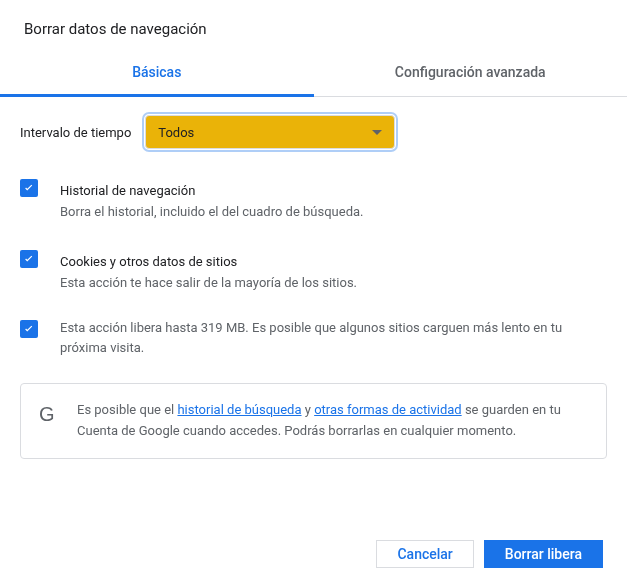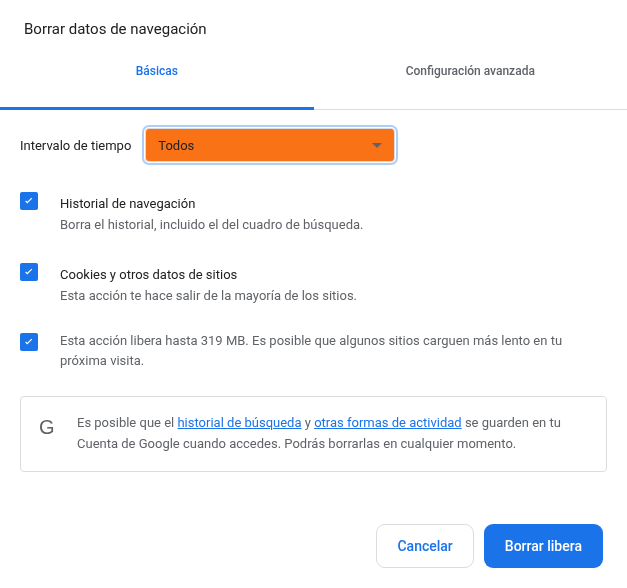--- a/index.html
+++ b/index.html
@@ -25,22 +25,22 @@
   padding: 20px 24px 14px 24px;
   font-weight: 400;
 }
 .tabs {
   display: flex;
   border-bottom: 1px solid #dadce0;
 }
 .tab {
   flex: 1;
   text-align: center;
-  padding: 12px 0 31px 0;
-  font-size: 12px;
+  padding: 12px 0 16px 0;
+  font-size: 14px;
   color: #5f6368;
   cursor: pointer;
   position: relative;
   font-weight: 500;
 }
 .tab.active {
   color: #1a73e8;
 }
 .tab.active::after {
   content: "";
@@ -70,21 +70,21 @@
   width: 250px;
 }
 .select {
   width: 100%;
   height: 34px;
   border: 1px solid #dadce0;
   border-radius: 4px;
   padding: 0 12px;
   font-size: 13px;
   color: #202124;
-  background: #f97316;
+  background: #eab308;
   display: flex;
   align-items: center;
   justify-content: space-between;
   cursor: pointer;
   outline: 2px solid rgba(26,115,232,0.35);
   outline-offset: 1px;
 }
 .select .arrow {
   width: 0; height: 0;
   border-left: 5px solid transparent;
@@ -151,22 +151,22 @@
 }
 .footer {
   border-top: 1px solid #fff;
   padding: 14px 24px 20px 0;
   display: flex;
   justify-content: flex-end;
   gap: 10px;
   background: #fff;
 }
 .btn {
-  height: 44px;
-  border-radius: 9px;
+  height: 28px;
+  border-radius: 0;
   font-size: 14px;
   font-weight: 500;
   padding: 0 20px;
   cursor: pointer;
   display: flex;
   align-items: center;
   border: 1px solid transparent;
 }
 .btn-secondary {
   color: #1a73e8;

